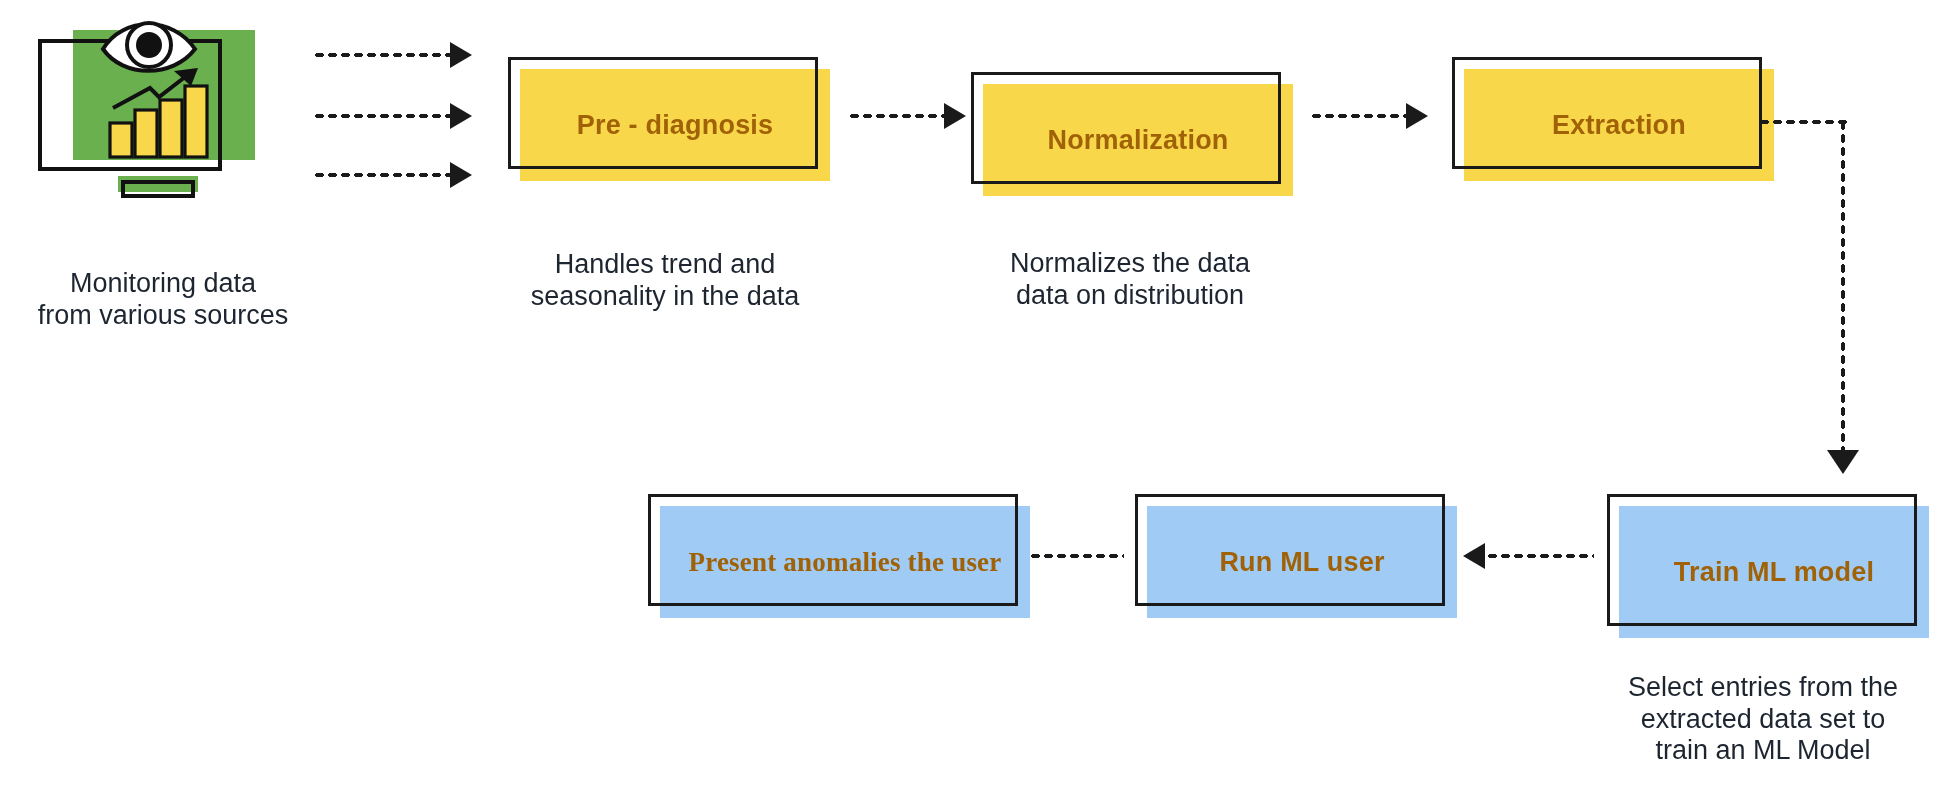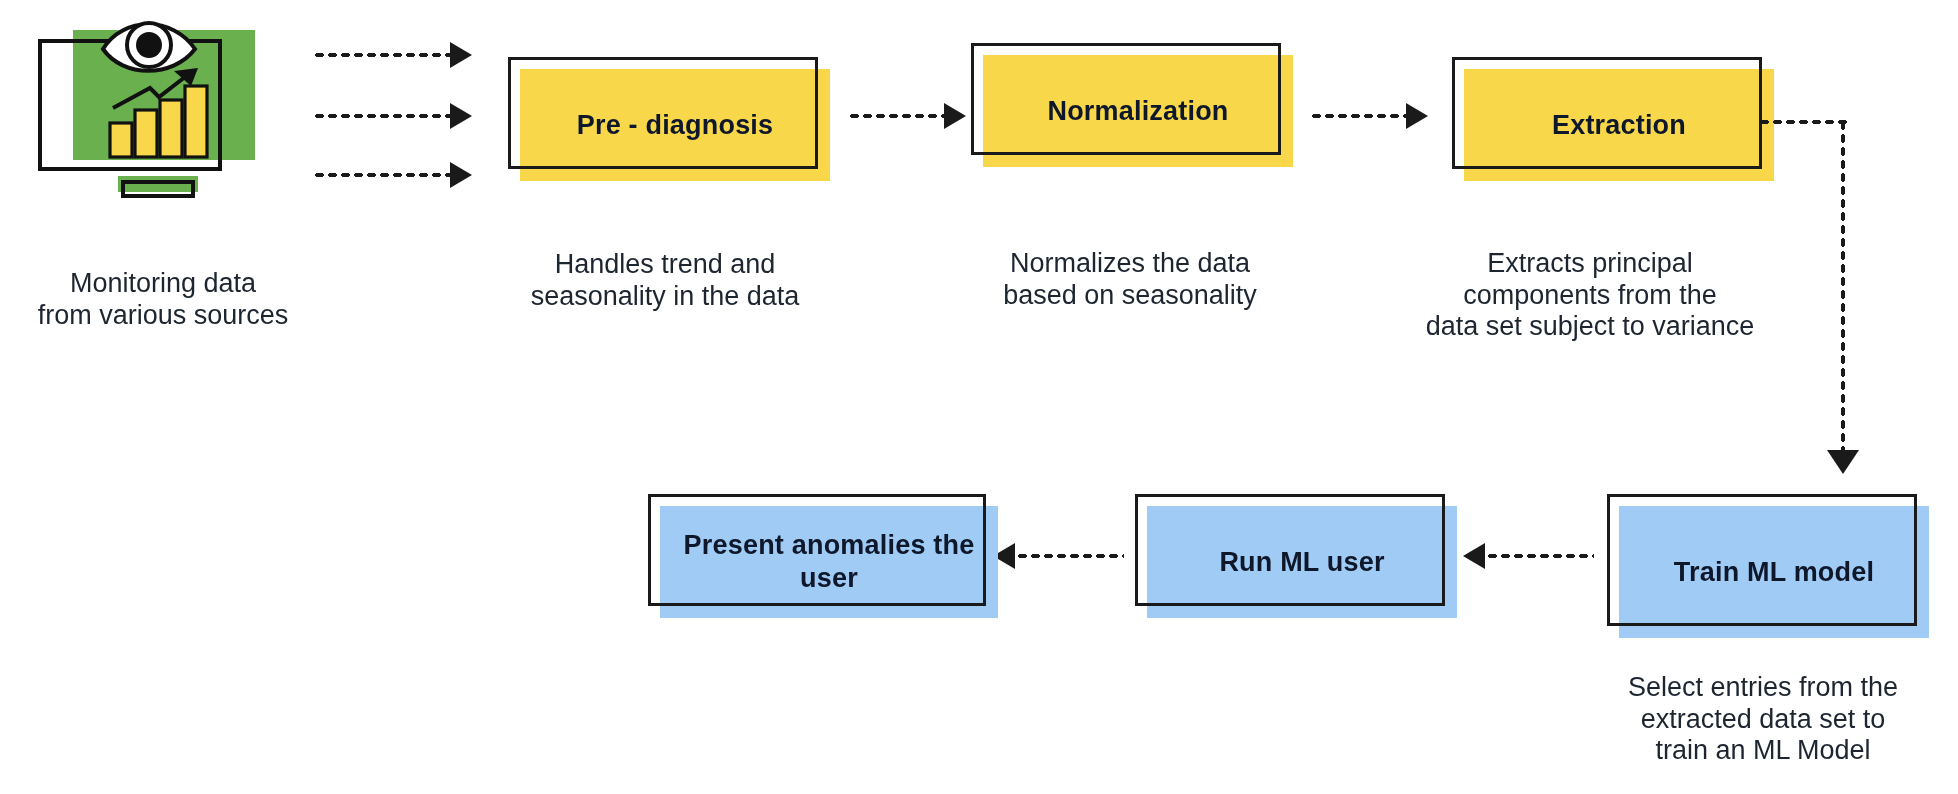--- a/index.html
+++ b/index.html
@@ -46,21 +46,21 @@
     top: 12px;
     width: 100%;
     height: 100%;
     display: flex;
     align-items: center;
     justify-content: center;
     text-align: center;
     font-weight: bold;
     font-size: 27px;
     line-height: 1.22;
-    color: #0f172a;
+    color: #a16207;
     letter-spacing: .2px;
     box-sizing: border-box;
     padding: 0 10px;
   }
   .node.yellow .fill { background: #f8d84a; }
   .node.blue   .fill { background: #9fcbf5; }
 
   
   .caption {
     position: absolute;
@@ -169,39 +169,36 @@
     <div class="fill"></div>
     <div class="outline"></div>
     <div class="label">Pre - diagnosis</div>
   </div>
   <div class="caption" style="left:460px; top:249px; width:410px;">Handles trend and
 seasonality in the data</div>
 
   <div class="hdots" style="left:848px; top:113px; width:100px;"></div>
   <div class="arrow-r" style="left:944px; top:103px;"></div>
 
-  <div class="node yellow" style="left:971px; top:43px; width:310px; height:112px;">
+  <div class="node yellow" style="left:971px; top:72px; width:310px; height:112px;">
     <div class="fill"></div>
     <div class="outline"></div>
     <div class="label">Normalization</div>
   </div>
   <div class="caption" style="left:930px; top:248px; width:400px;">Normalizes the data
-based on seasonality</div>
+data on distribution</div>
 
   <div class="hdots" style="left:1310px; top:113px; width:100px;"></div>
   <div class="arrow-r" style="left:1406px; top:103px;"></div>
 
   <div class="node yellow" style="left:1432px; top:57px; width:310px; height:112px;margin-left:20px;">
     <div class="fill"></div>
     <div class="outline"></div>
     <div class="label">Extraction</div>
   </div>
-  <div class="caption" style="left:1370px; top:248px; width:440px;">Extracts principal
-components from the
-data set subject to variance</div>
 
   <div class="hdots" style="left:1758px; top:119px; width:92px;"></div>
   <div class="vdots" style="left:1840px; top:119px; height:337px;"></div>
   <div class="arrow-d" style="left:1827px; top:450px;"></div>
 
   <div class="node blue" style="left:1607px; top:494px; width:310px; height:132px;">
     <div class="fill"></div>
     <div class="outline"></div>
     <div class="label">Train ML
 model</div>
@@ -215,20 +212,20 @@
 
   <div class="node blue" style="left:1135px; top:494px; width:310px; height:112px;">
     <div class="fill"></div>
     <div class="outline"></div>
     <div class="label">Run ML user</div>
   </div>
 
   <div class="arrow-l" style="left:993px; top:543px;"></div>
   <div class="hdots" style="left:1016px; top:553px; width:108px;"></div>
 
-  <div class="node blue" style="left:648px; top:494px; width:338px; height:112px;">
+  <div class="node blue" style="left:648px; top:494px; width:370px; height:112px;font-family:Liberation Serif, serif;">
     <div class="fill"></div>
     <div class="outline"></div>
     <div class="label">Present anomalies
 the user</div>
   </div>
 
 </div>
 
 </body></html>

